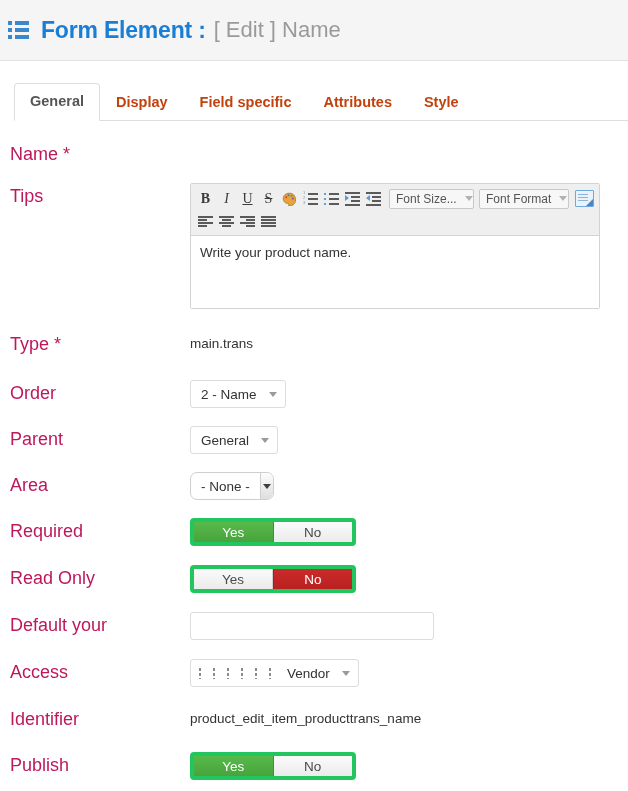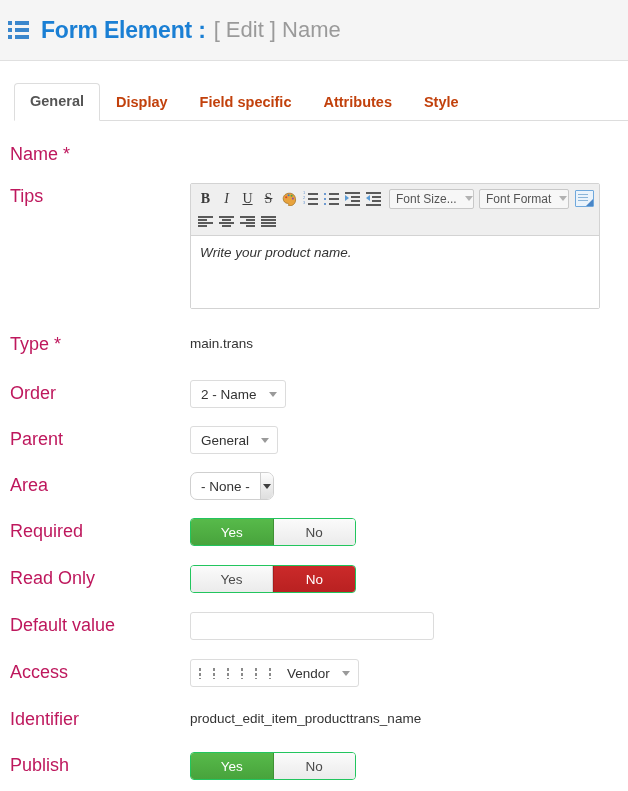--- a/index.html
+++ b/index.html
@@ -145,21 +145,20 @@
   }
   .tb-source::after{
     content:""; position:absolute; right:0px; bottom:0px;
     width:0;height:0;border-left:7px solid transparent;border-bottom:7px solid #4a86c7;
   }
 
   .editor-body {
     min-height: 72px; padding: 8px 9px;
     font-size: 13.5px; color: #333; line-height: 18px;
     background: #fff;
-    font-style: italic;
   }
 
   
   .glyph { width: 15px; height: 13px; position: relative; }
   .glyph .bar { position: absolute; height: 2px; background: #5a5a5a; right: 0; }
   .glyph .dot { position: absolute; width: 2px; height: 2px; background: #6d9ad1; left: 0; }
   .glyph .num { position: absolute; left: 0; font-size: 4px; color: #6d9ad1; line-height: 2px; }
   .glyph .arrow { position:absolute; left:0; width:0;height:0;
      border-top:3px solid transparent;border-bottom:3px solid transparent; }
 
@@ -203,21 +202,21 @@
   .access-dots { display:inline-flex; align-items:center; margin-right: 4px; }
   .access-dots .d {
     width: 2px; height: 11px; margin-right: 12px; flex:none;
     background: repeating-linear-gradient(to bottom,#8a8a8a 0,#8a8a8a 3px,transparent 3px,transparent 5px);
   }
 
   
   .toggle {
     display: inline-flex; width: 166px; height: 28px;
     border-radius: 4px; overflow: hidden;
-    border: 1px solid #22c55e;
+    border: 4px solid #22c55e;
   }
   .toggle .half {
     flex: 1; display:flex; align-items:center; justify-content:center;
     font-size: 13.5px; cursor: pointer;
     background: linear-gradient(#fbfbfb,#ebebeb);
     color: #4a4a4a;
   }
   .toggle .half.on-yes {
     background: linear-gradient(#57ba4a,#48a33c);
     color: #fff; border-right: 1px solid #3f9134;
@@ -439,21 +438,21 @@
       <div class="flabel">Read Only</div>
       <div class="fctrl">
         <div class="toggle">
           <div class="half off-left">Yes</div>
           <div class="half on-no">No</div>
         </div>
       </div>
     </div>
 
     <div class="frow" style="margin-bottom:19px;">
-      <div class="flabel">Default value</div>
+      <div class="flabel">Default your</div>
       <div class="fctrl">
         <input class="text-input" type="text" value="" style="">
       </div>
     </div>
 
     <div class="frow" style="margin-bottom:19px;">
       <div class="flabel">Access</div>
       <div class="fctrl">
         <div class="sel-btn" style="padding-left:8px;">
           <span class="access-dots">

